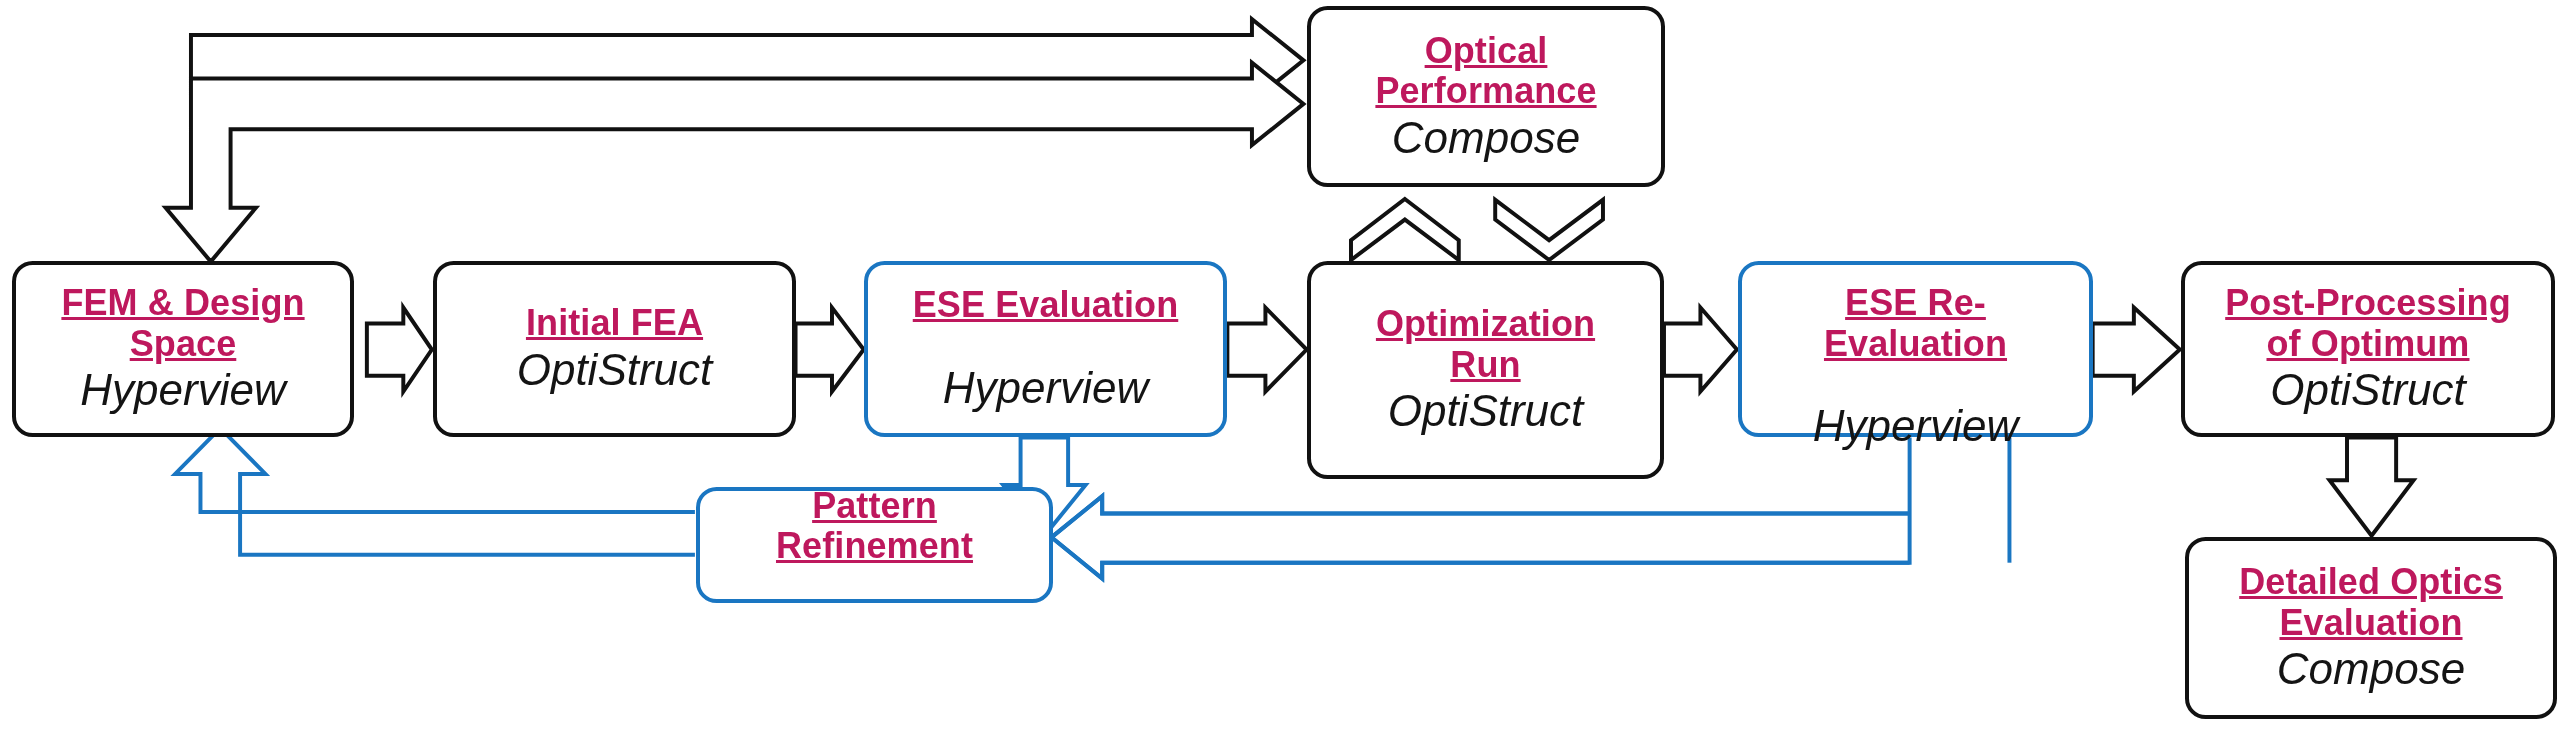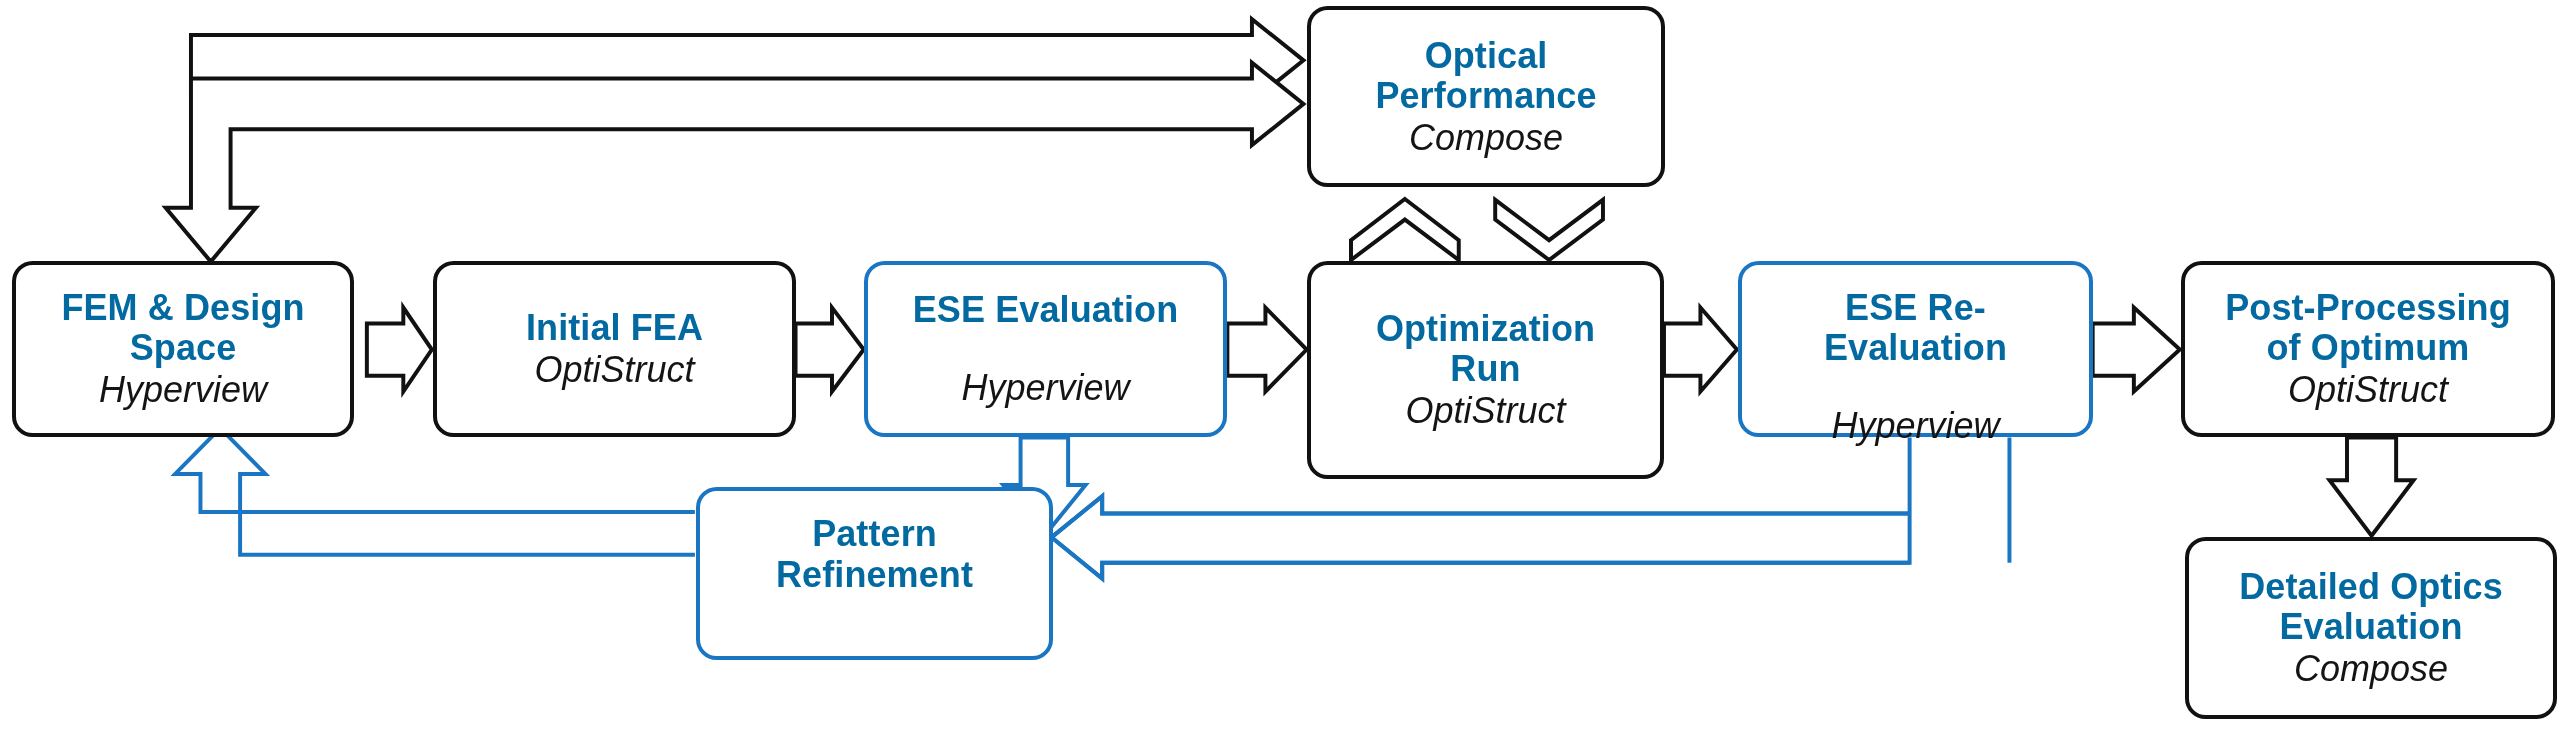--- a/index.html
+++ b/index.html
@@ -5,24 +5,24 @@
   html,body{margin:0;padding:0;background:#ffffff;}
   body{width:2576px;height:730px;font-family:"Liberation Sans",sans-serif;overflow:hidden;}
   #stage{position:relative;width:2576px;height:730px;background:#ffffff;}
   svg#wires{position:absolute;left:0;top:0;width:2576px;height:730px;}
 
   .node{position:absolute;box-sizing:border-box;background:#ffffff;
         border:4px solid #111111;border-radius:20.6px;
         display:flex;flex-direction:column;align-items:center;justify-content:center;
         text-align:center;z-index:5;}
   .node.blue{border-color:#1a76c2;gap:36px;}
-  .title{font-weight:bold;color:#0369a1;line-height:1.12;letter-spacing:0.1px;}
+  .title{font-weight:bold;color:#be185d;line-height:1.12;letter-spacing:0.1px;text-decoration:underline;}
   .sub{font-style:italic;color:#141414;line-height:1.12;margin-top:1.6px;}
   .f46 .title{font-size:36px;}
-  .f46 .sub{font-size:36px;}
+  .f46 .sub{font-size:44px;}
 </style>
 </head>
 <body>
 
 <div id="stage">
 
   <svg id="wires" viewBox="0 0 3251 921" xmlns="http://www.w3.org/2000/svg">
 
     <g fill="#ffffff" stroke="#111111" stroke-width="5" stroke-linejoin="miter">
 
@@ -98,21 +98,21 @@
 Evaluation</div>
     <div class="sub">Hyperview</div>
   </div>
 
   <div class="node f46" style="left:2181px;top:261px;width:374px;height:176px;">
     <div class="title" style="white-space:pre-line;">Post-Processing
 of Optimum</div>
     <div class="sub">OptiStruct</div>
   </div>
 
-  <div class="node f46 blue" style="left:696px;top:487px;width:357px;height:173px;">
+  <div class="node f46 blue" style="left:696px;top:487px;width:357px;height:116px;">
     <div class="title" style="white-space:pre-line;">Pattern
 Refinement</div>
     <div class="sub"></div>
   </div>
 
   <div class="node f46" style="left:2185px;top:537px;width:372px;height:182px;">
     <div class="title" style="white-space:pre-line;">Detailed Optics
 Evaluation</div>
     <div class="sub">Compose</div>
   </div>

